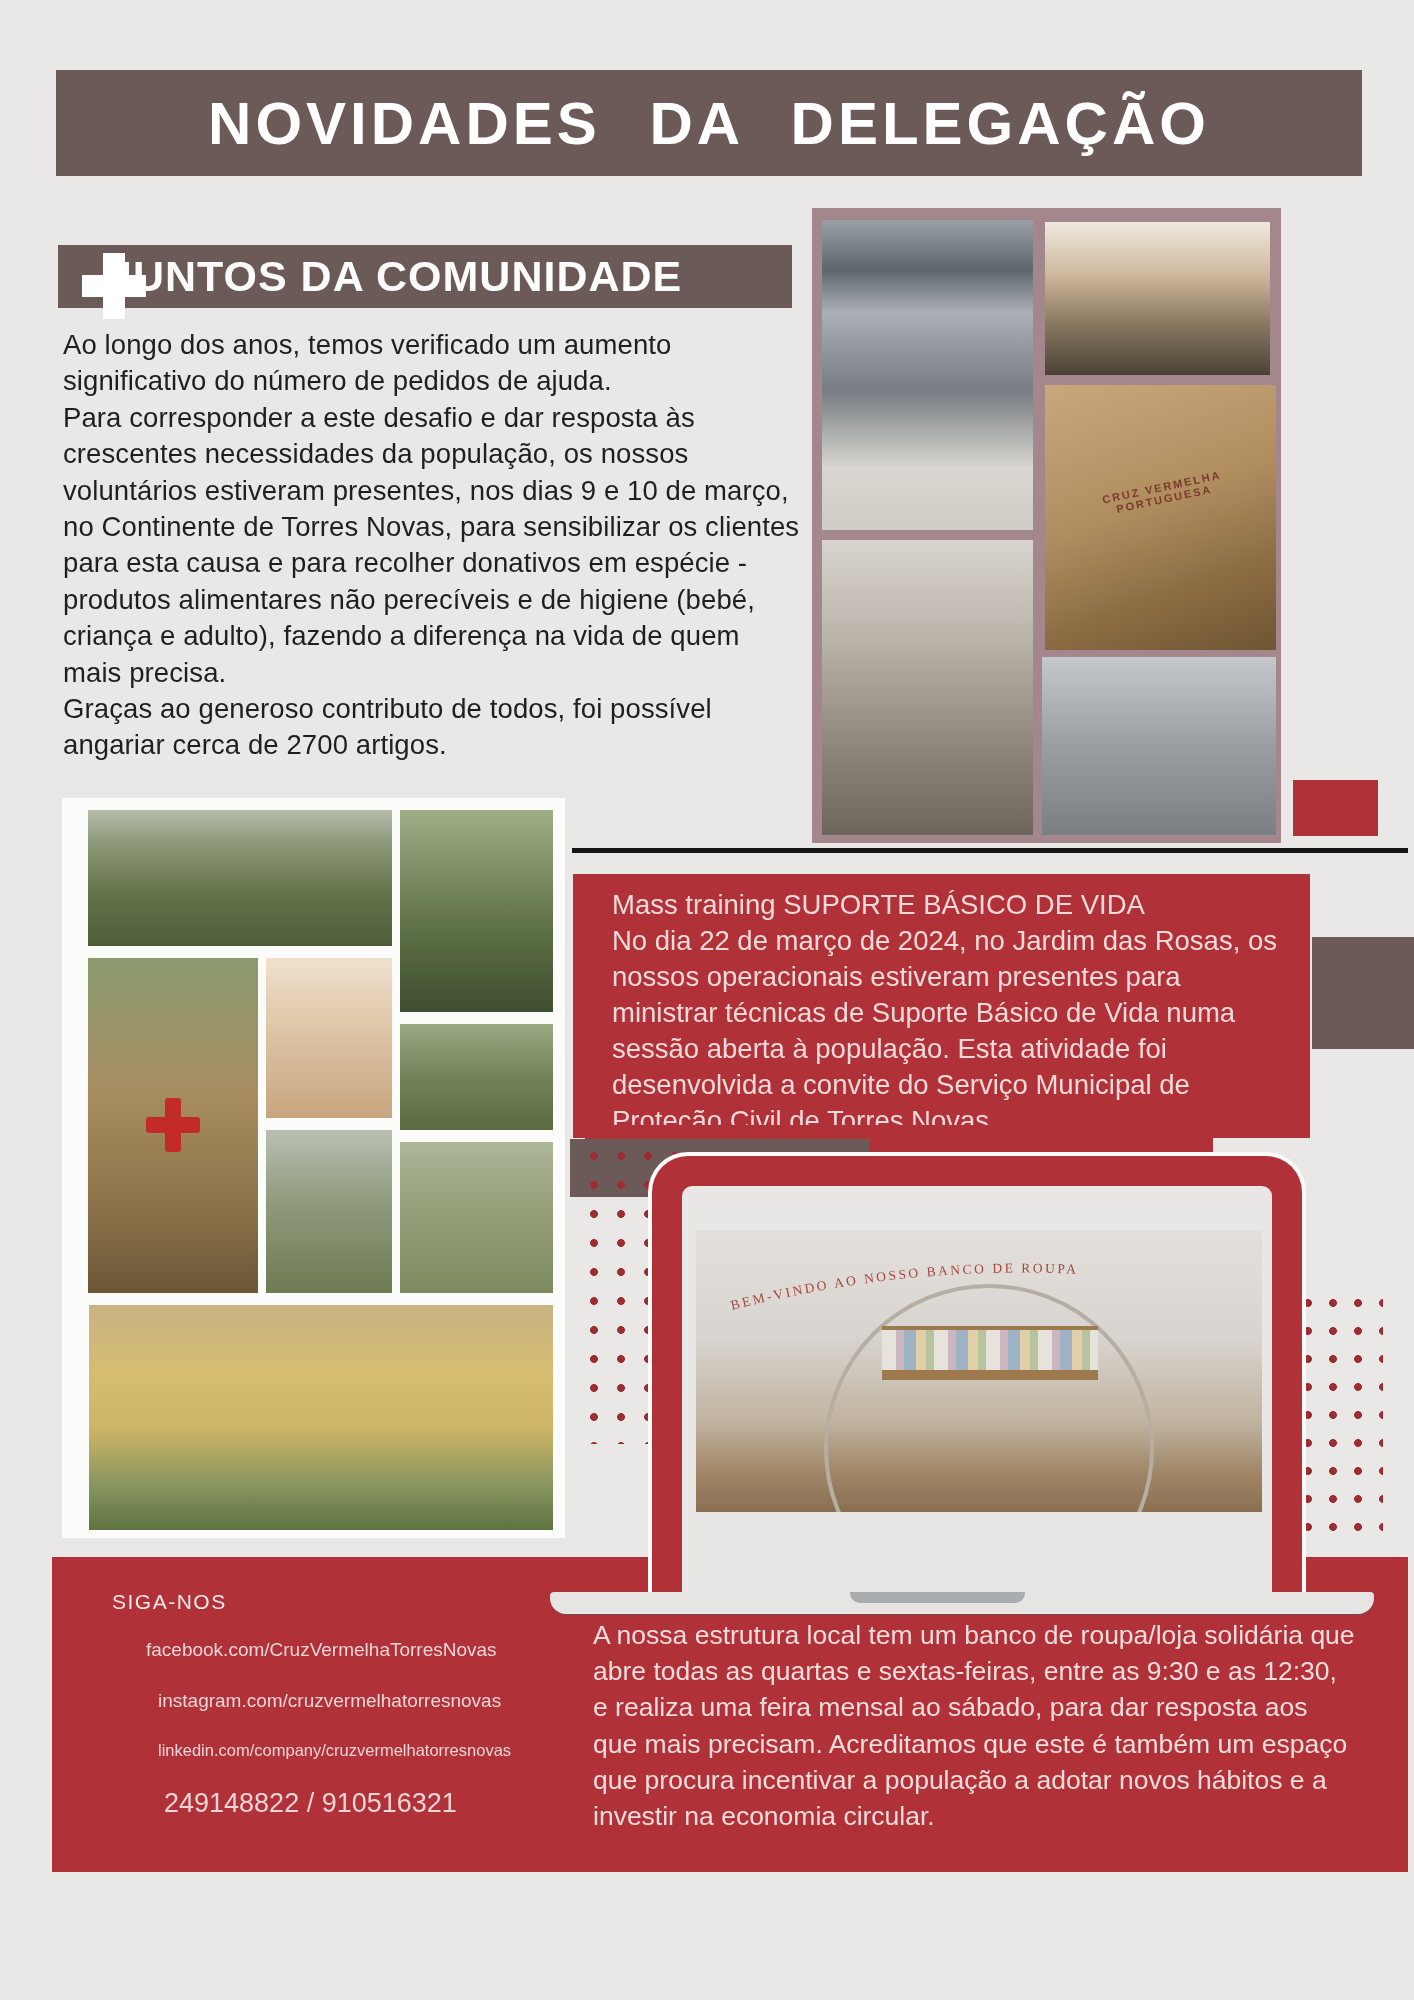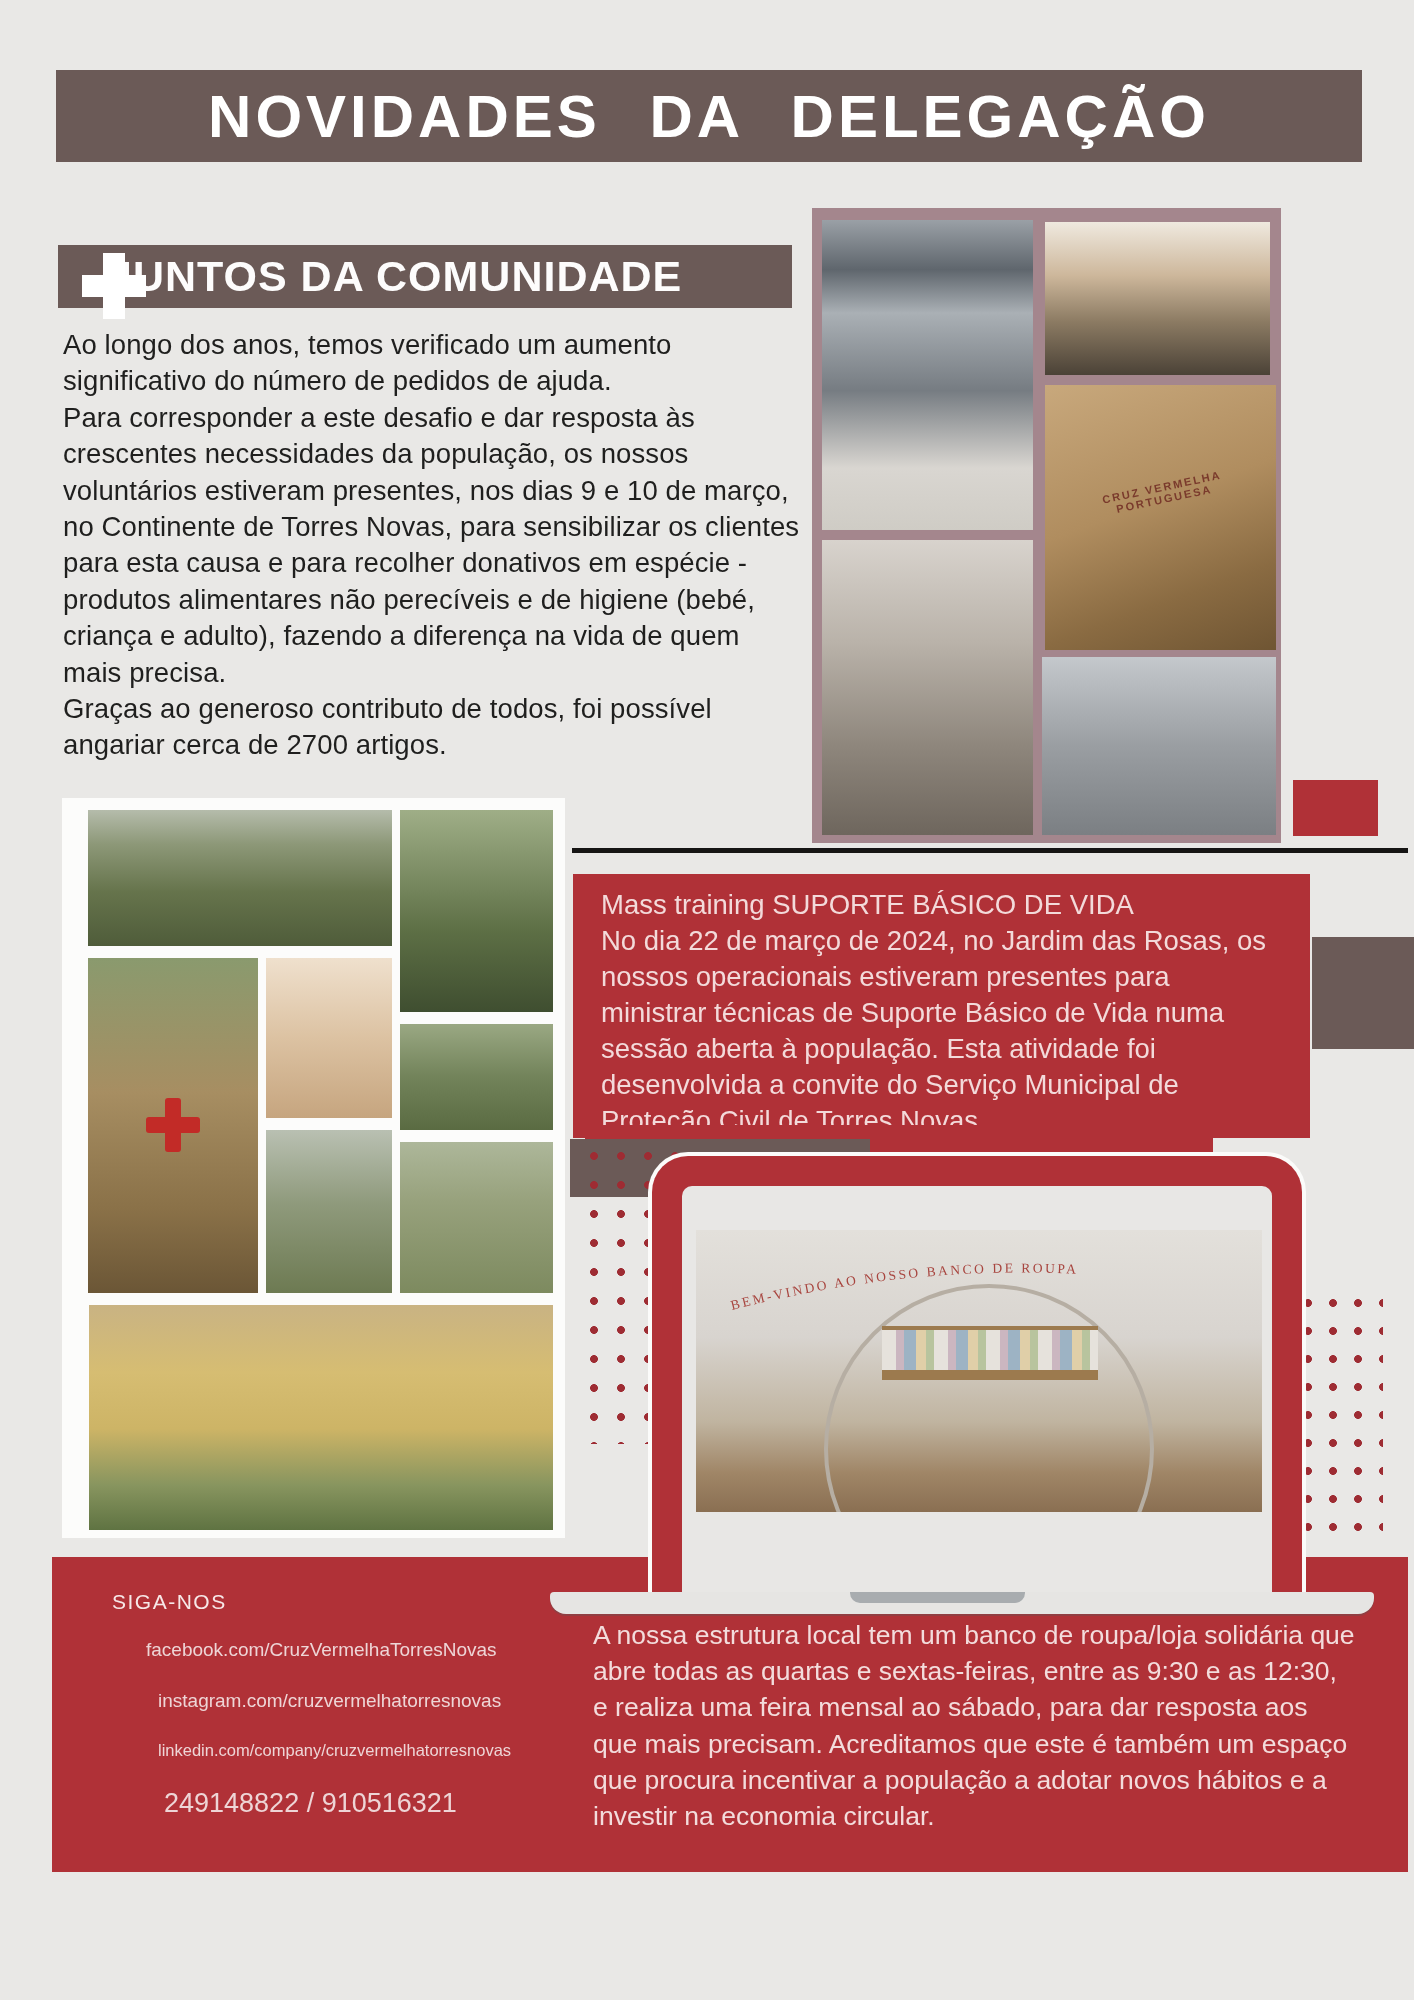--- a/index.html
+++ b/index.html
@@ -4,21 +4,21 @@
 <style>
   * { margin:0; padding:0; box-sizing:border-box; }
   html,body { background:#d7d6d4; }
   .page {
     position:relative; width:1414px; height:2000px;
     background:#e9e8e6; overflow:hidden;
     font-family:"Liberation Sans", sans-serif;
   }
   
   .banner {
-    position:absolute; left:56px; top:70px; width:1306px; height:92px;
+    position:absolute; left:56px; top:70px; width:1306px; height:106px;
     background:#6b5a57; display:flex; align-items:center; justify-content:center;
   }
   .banner h1 {
     color:#ffffff; font-size:60px; font-weight:bold;
     letter-spacing:4px; word-spacing:28px; white-space:nowrap;
   }
   
   .juntos-bar {
     position:absolute; left:58px; top:245px; width:734px; height:63px;
     background:#6b5a57; display:flex; align-items:center;
@@ -63,21 +63,21 @@
     color:#7a3a2c; font-size:11px; font-weight:bold; letter-spacing:2px; text-align:center;
   }
   .accent-red-rect {
     position:absolute; left:1293px; top:780px; width:85px; height:56px; background:#b03137;
   }
   
   .separator { position:absolute; left:572px; top:848px; width:836px; height:5px; background:#161514; }
   
   .mass-box {
     position:absolute; left:573px; top:874px; width:737px; height:264px;
-    background:#b03137; padding:13px 30px 0 28px;
+    background:#b03137; padding:13px 30px 0 39px;
     color:#f3dada; font-size:27.5px; line-height:36px;
   }
   .taupe-right { position:absolute; left:1312px; top:937px; width:102px; height:112px; background:#6b5a57; }
   
   .card-left {
     position:absolute; left:62px; top:798px; width:503px; height:740px; background:#fcfcfb;
   }
   .p-a { left:26px;  top:12px;  width:304px; height:136px;
          background:linear-gradient(180deg,#b5bcab 0%,#8d9878 25%,#66744c 60%,#4f5c3a 100%); }
   .p-b { left:338px; top:12px;  width:153px; height:202px;

